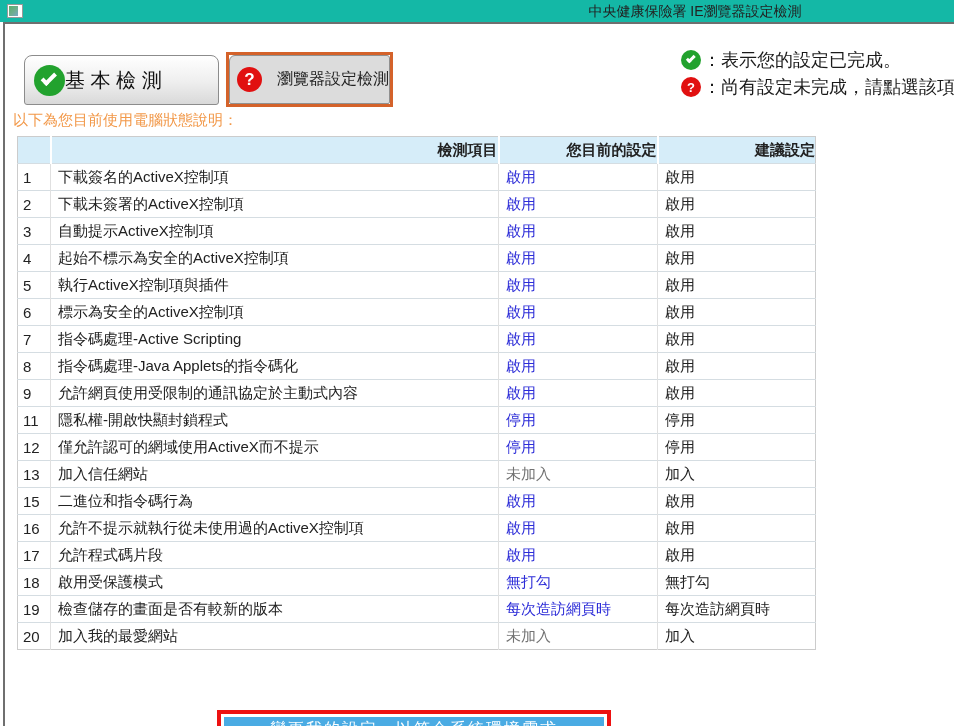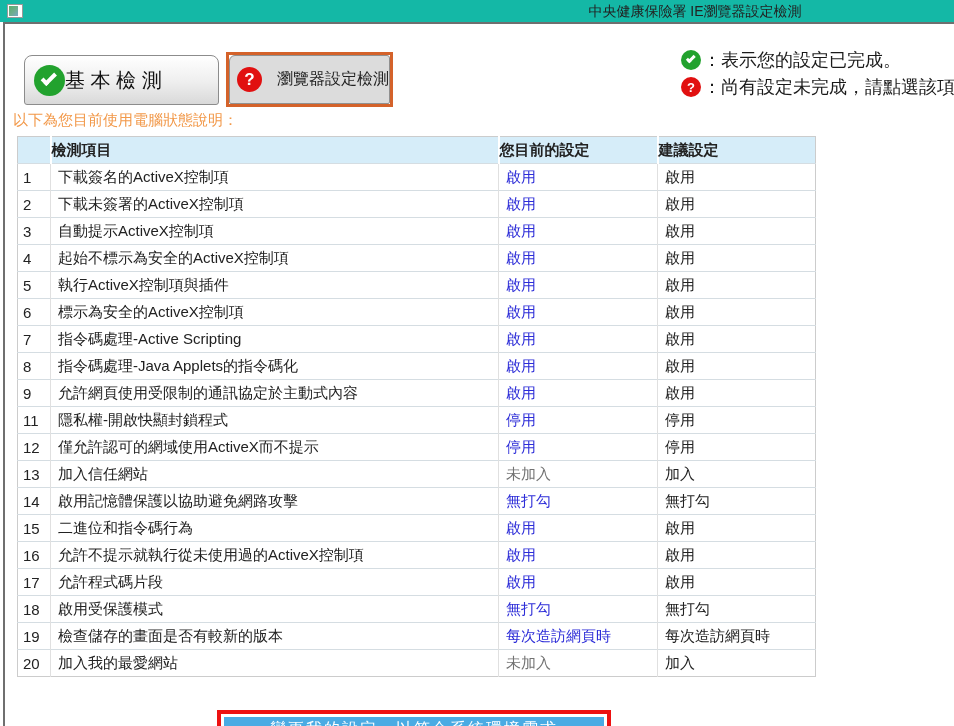--- a/index.html
+++ b/index.html
@@ -93,21 +93,21 @@
     position:absolute; left:12px; top:112px; width:798px;
     border-collapse:collapse; table-layout:fixed;
     font-size:15px; color:#222222;
     border:1px solid #cccccc;
   }
   table.settings col.c-no  { width:33px; }
   table.settings col.c-it  { width:448px; }
   table.settings col.c-cur { width:159px; }
   table.settings col.c-sug { width:158px; }
   table.settings thead td {
-    background:#d6edf9; height:27px; font-weight:bold; text-align:left;
+    background:#d6edf9; height:27px; font-weight:bold; text-align:right;
     border-left:2px solid #ffffff;
   }
   table.settings thead td:first-child { border-left:none; }
   table.settings tbody td {
     height:27px; border-top:1px solid #d5dde2; border-left:1px solid #e0e0e0;
     padding-left:7px; white-space:nowrap; overflow:hidden;
   }
   table.settings tbody td:first-child { border-left:none; padding-left:5px; }
   td.cur-link { color:#2d2dd8; cursor:pointer; }
   td.cur-link.alert { color:#737373; }
@@ -243,26 +243,20 @@
           <td class="cur-link">停用</td>
           <td>停用</td>
         </tr>
         <tr>
           <td>13</td>
           <td>加入信任網站</td>
           <td class="cur-link alert">未加入</td>
           <td>加入</td>
         </tr>
         <tr>
-          <td>14</td>
-          <td>啟用記憶體保護以協助避免網路攻擊</td>
-          <td class="cur-link">無打勾</td>
-          <td>無打勾</td>
-        </tr>
-        <tr>
           <td>15</td>
           <td>二進位和指令碼行為</td>
           <td class="cur-link">啟用</td>
           <td>啟用</td>
         </tr>
         <tr>
           <td>16</td>
           <td>允許不提示就執行從未使用過的ActiveX控制項</td>
           <td class="cur-link">啟用</td>
           <td>啟用</td>

